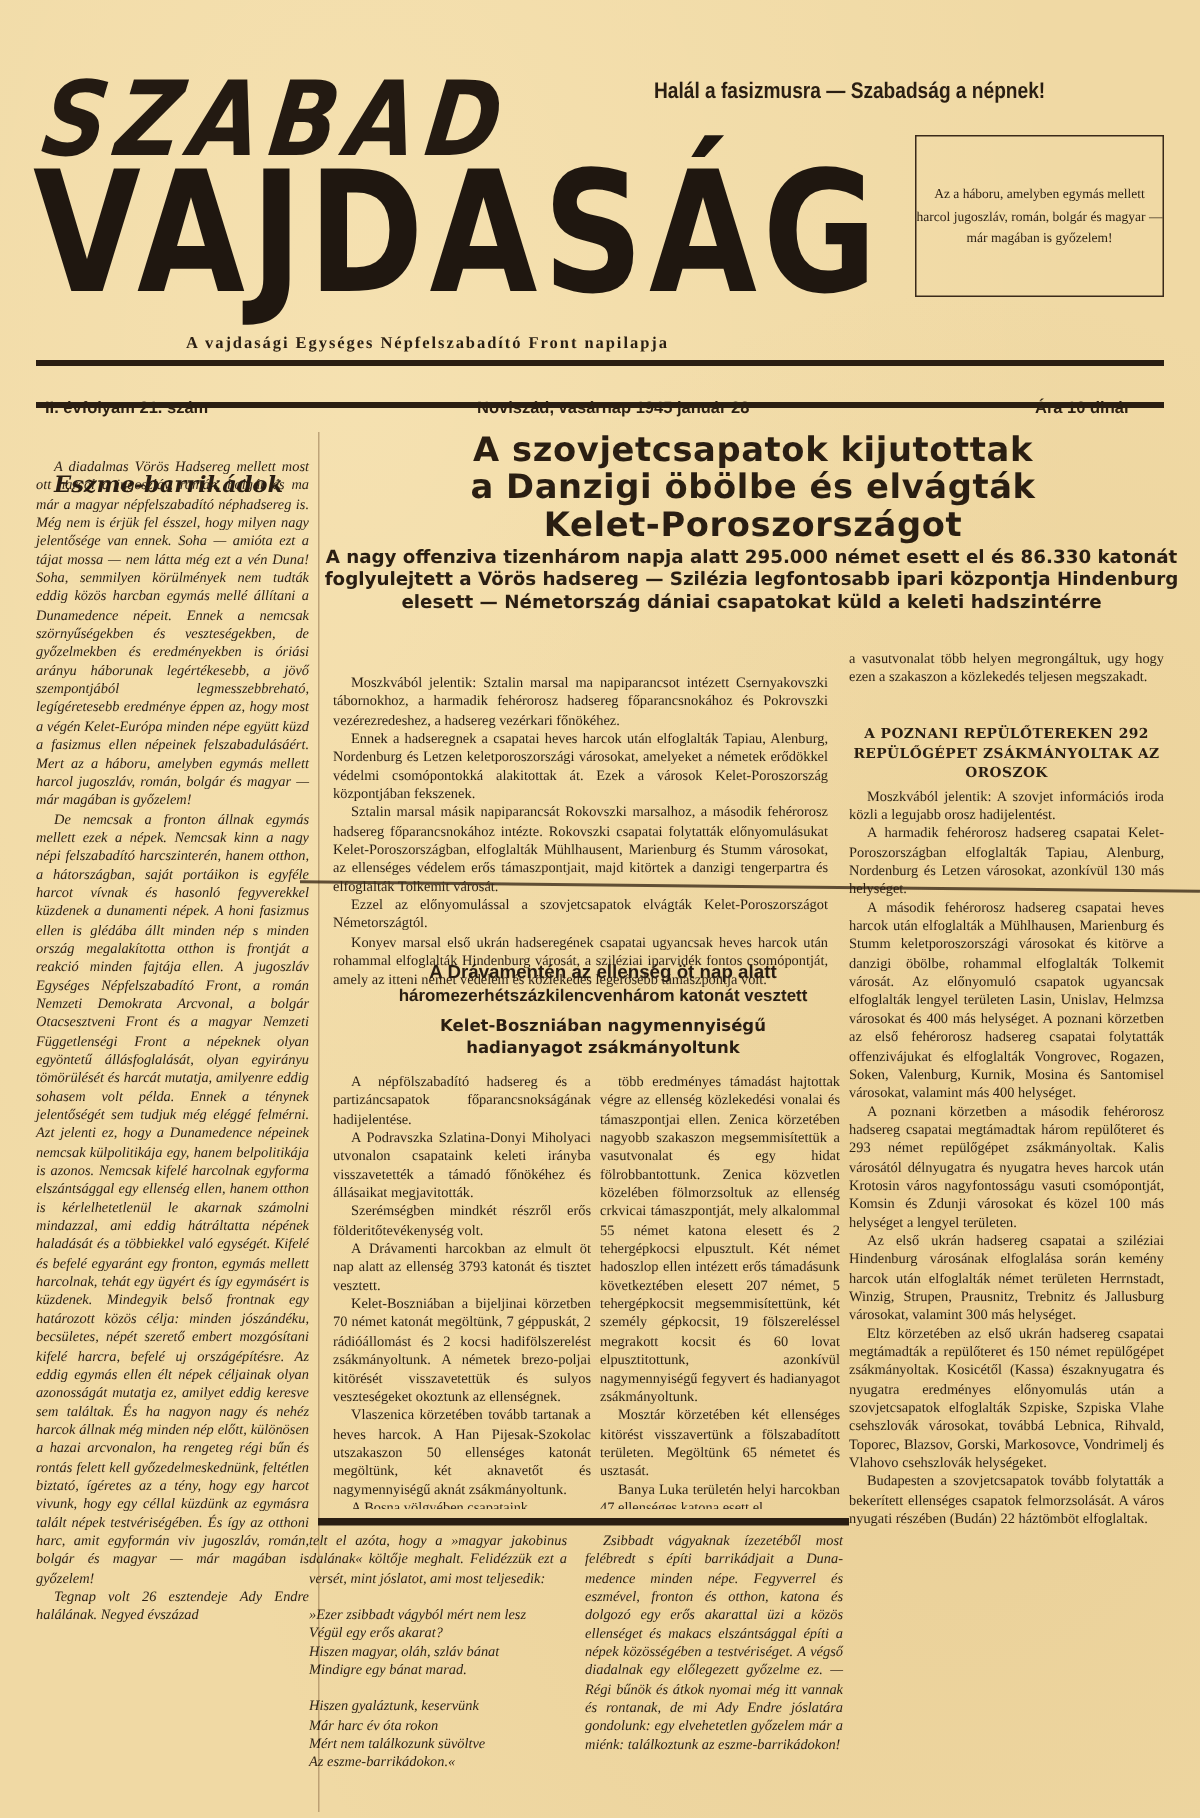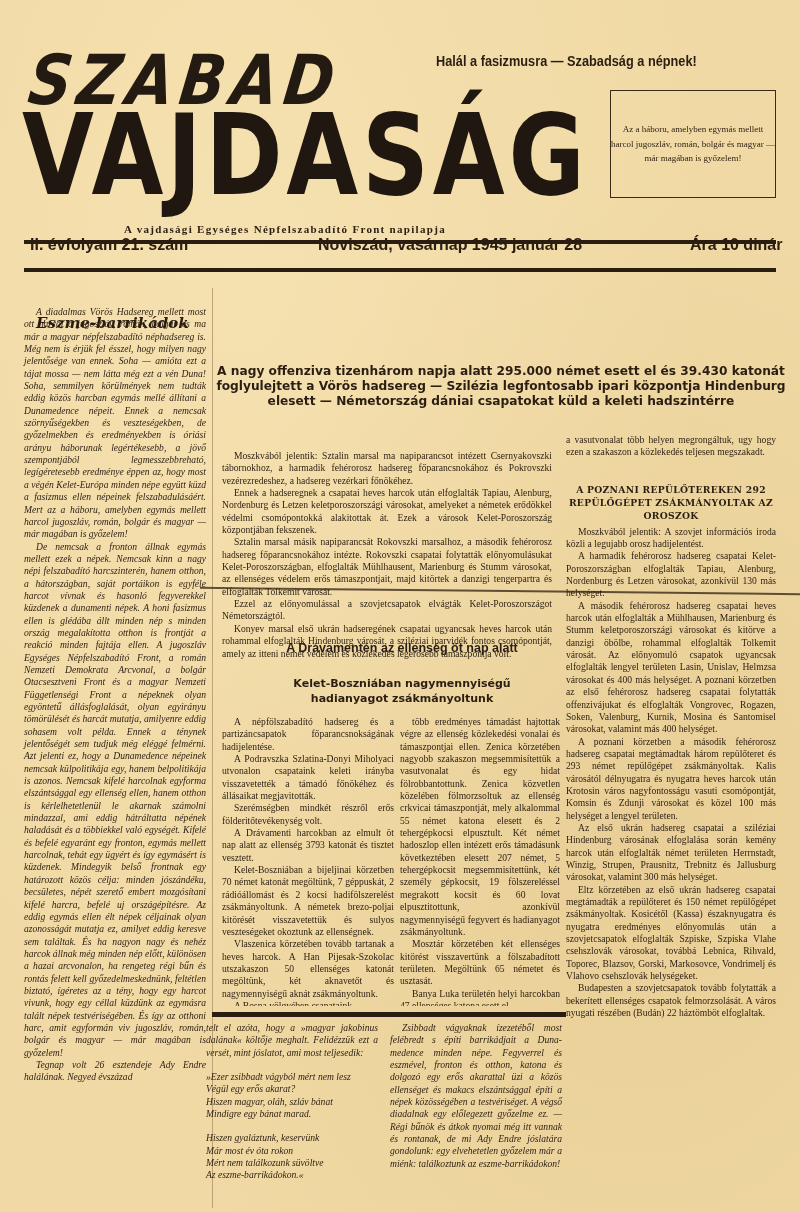--- a/index.html
+++ b/index.html
@@ -42,22 +42,22 @@
     display: flex; align-items: center; justify-content: center;
     padding: 6px 0; text-align: center;
     font-size: 9px; line-height: 1.65;
   }
   .subtitle {
     position: absolute; left: 124px; top: 223px;
     font-family: Liberation Serif, serif; font-weight: 700;
     font-size: 11px; letter-spacing: 1.3px; white-space: nowrap;
   }
   .rule { position: absolute; left: 24px; width: 752px; background: #2a1e12; }
-  .info { position: absolute; top: 236px; font-family: "Liberation Sans", sans-serif;
-    font-weight: 700; font-size: 16px; white-space: nowrap; }
+  .info { position: absolute; top: 266px; font-family: "Liberation Sans", sans-serif;
+    font-weight: 700; font-size: 11px; white-space: nowrap; }
 
   
   .col { position: absolute; font-size: 9.6px; line-height: 12.35px; text-align: justify; }
   .col p { text-indent: 12px; }
   .italic { font-style: italic; }
 
   .left-title {
     position: absolute; left: 36px; top: 286px;
     font-family: "DejaVu Serif", serif; font-weight: 700; font-style: italic;
     font-size: 15px;
@@ -111,21 +111,26 @@
   <div class="rule" style="top:268px;height:4px;"></div>
 
   <div class="left-title">Eszme-barrikádok</div>
   <div class="col italic" style="left:24px;top:306px;width:182px;">
     <p>A diadalmas Vörös Hadsereg mellett most ott harcol a jugoszláv, román, bolgár és ma már a magyar népfelszabadító néphadsereg is. Még nem is érjük fel ésszel, hogy milyen nagy jelentősége van ennek. Soha — amióta ezt a tájat mossa — nem látta még ezt a vén Duna! Soha, semmilyen körülmények nem tudták eddig közös harcban egymás mellé állítani a Dunamedence népeit. Ennek a nemcsak szörnyűségekben és veszteségekben, de győzelmekben és eredményekben is óriási arányu háborunak legértékesebb, a jövő szempontjából legmesszebbreható, legígéretesebb eredménye éppen az, hogy most a végén Kelet-Európa minden népe együtt küzd a fasizmus ellen népeinek felszabadulásáért. Mert az a háboru, amelyben egymás mellett harcol jugoszláv, román, bolgár és magyar — már magában is győzelem!</p>
     <p>De nemcsak a fronton állnak egymás mellett ezek a népek. Nemcsak kinn a nagy népi felszabadító harcszinterén, hanem otthon, a hátországban, saját portáikon is egyféle harcot vívnak és hasonló fegyverekkel küzdenek a dunamenti népek. A honi fasizmus ellen is glédába állt minden nép s minden ország megalakította otthon is frontját a reakció minden fajtája ellen. A jugoszláv Egységes Népfelszabadító Front, a román Nemzeti Demokrata Arcvonal, a bolgár Otacsesztveni Front és a magyar Nemzeti Függetlenségi Front a népeknek olyan egyöntetű állásfoglalását, olyan egyirányu tömörülését és harcát mutatja, amilyenre eddig sohasem volt példa. Ennek a ténynek jelentőségét sem tudjuk még eléggé felmérni. Azt jelenti ez, hogy a Dunamedence népeinek nemcsak külpolitikája egy, hanem belpolitikája is azonos. Nemcsak kifelé harcolnak egyforma elszántsággal egy ellenség ellen, hanem otthon is kérlelhetetlenül le akarnak számolni mindazzal, ami eddig hátráltatta népének haladását és a többiekkel való egységét. Kifelé és befelé egyaránt egy fronton, egymás mellett harcolnak, tehát egy ügyért és így egymásért is küzdenek. Mindegyik belső frontnak egy határozott közös célja: minden jószándéku, becsületes, népét szerető embert mozgósítani kifelé harcra, befelé uj országépítésre. Az eddig egymás ellen élt népek céljainak olyan azonosságát mutatja ez, amilyet eddig keresve sem találtak. És ha nagyon nagy és nehéz harcok állnak még minden nép előtt, különösen a hazai arcvonalon, ha rengeteg régi bűn és rontás felett kell győzedelmeskednünk, feltétlen biztató, ígéretes az a tény, hogy egy harcot vivunk, hogy egy céllal küzdünk az egymásra talált népek testvériségében. És így az otthoni harc, amit egyformán viv jugoszláv, román, bolgár és magyar — már magában is győzelem!</p>
     <p>Tegnap volt 26 esztendeje Ady Endre halálának. Negyed évszázad</p>
   </div>
   <div style="position:absolute;left:212px;top:288px;width:1px;height:920px;background:#8a6a44;opacity:.5"></div>
 
-  <div class="sub-head">A nagy offenziva tizenhárom napja alatt 295.000 német esett el és 39.430 katonát foglyulejtett a Vörös hadsereg — Szilézia legfontosabb ipari központja Hindenburg elesett — Németország dániai csapatokat küld a keleti hadszintérre</div>
+  <div class="main-head">
+    <div>A szovjetcsapatok kijutottak</div>
+    <div>a Danzigi öbölbe és elvágták</div>
+    <div>Kelet-Poroszországot</div>
+  </div>
+  <div class="sub-head">A nagy offenziva tizenhárom napja alatt 295.000 német esett el és 86.330 katonát foglyulejtett a Vörös hadsereg — Szilézia legfontosabb ipari központja Hindenburg elesett — Németország dániai csapatokat küld a keleti hadszintérre</div>
 
   <div class="col" style="left:222px;top:450px;width:330px;">
     <p>Moszkvából jelentik: Sztalin marsal ma napiparancsot intézett Csernyakovszki tábornokhoz, a harmadik fehérorosz hadsereg főparancsnokához és Pokrovszki vezérezredeshez, a hadsereg vezérkari főnökéhez.</p>
     <p>Ennek a hadseregnek a csapatai heves harcok után elfoglalták Tapiau, Alenburg, Nordenburg és Letzen keletporoszországi városokat, amelyeket a németek erődökkel védelmi csomópontokká alakitottak át. Ezek a városok Kelet-Poroszország központjában fekszenek.</p>
     <p>Sztalin marsal másik napiparancsát Rokovszki marsalhoz, a második fehérorosz hadsereg főparancsnokához intézte. Rokovszki csapatai folytatták előnyomulásukat Kelet-Poroszországban, elfoglalták Mühlhausent, Marienburg és Stumm városokat, az ellenséges védelem erős támaszpontjait, majd kitörtek a danzigi tengerpartra és elfoglalták Tolkemit városát.</p>
     <p>Ezzel az előnyomulással a szovjetcsapatok elvágták Kelet-Poroszországot Németországtól.</p>
     <p>Konyev marsal első ukrán hadseregének csapatai ugyancsak heves harcok után rohammal elfoglalták Hindenburg városát, a sziléziai iparvidék fontos csomópontját, amely az ittenі német védelem és közlekedés legerősebb támaszpontja volt.</p>
   </div>
   <div class="fold" style="left:200px;top:590px;width:600px;transform:rotate(0.6deg);"></div>
 
@@ -136,20 +141,21 @@
     <p>A harmadik fehérorosz hadsereg csapatai Kelet-Poroszországban elfoglalták Tapiau, Alenburg, Nordenburg és Letzen városokat, azonkívül 130 más helységet.</p>
     <p>A második fehérorosz hadsereg csapatai heves harcok után elfoglalták a Mühlhausen, Marienburg és Stumm keletporoszországi városokat és kitörve a danzigi öbölbe, rohammal elfoglalták Tolkemit városát. Az előnyomuló csapatok ugyancsak elfoglalták lengyel területen Lasin, Unislav, Helmzsa városokat és 400 más helységet. A poznani körzetben az első fehérorosz hadsereg csapatai folytatták offenziváјukat és elfoglalták Vongrovec, Rogazen, Soken, Valenburg, Kurnik, Mosina és Santomisel városokat, valamint más 400 helységet.</p>
     <p>A poznani körzetben a második fehérorosz hadsereg csapatai megtámadtak három repülőteret és 293 német repülőgépet zsákmányoltak. Kalis városától délnyugatra és nyugatra heves harcok után Krotosin város nagyfontosságu vasuti csomópontját, Komsin és Zdunji városokat és közel 100 más helységet a lengyel területen.</p>
     <p>Az első ukrán hadsereg csapatai a sziléziai Hindenburg városának elfoglalása során kemény harcok után elfoglalták német területen Herrnstadt, Winzig, Strupen, Prausnitz, Trebnitz és Jallusburg városokat, valamint 300 más helységet.</p>
     <p>Eltz körzetében az első ukrán hadsereg csapatai megtámadták a repülőteret és 150 német repülőgépet zsákmányoltak. Kosicétől (Kassa) északnyugatra és nyugatra eredményes előnyomulás után a szovjetcsapatok elfoglalták Szpiske, Szpiska Vlahe csehszlovák városokat, továbbá Lebnica, Rihvald, Toporec, Blazsov, Gorski, Markosovce, Vondrimelj és Vlahovo csehszlovák helységeket.</p>
     <p>Budapesten a szovjetcsapatok tovább folytatták a bekerített ellenséges csapatok felmorzsolását. A város nyugati részében (Budán) 22 háztömböt elfoglaltak.</p>
   </div>
 
   <div class="drava-head">
     <div>A Drávamentén az ellenség öt nap alatt</div>
+    <div style="font-size:11.3px">háromezerhétszázkilencvenhárom katonát vesztett</div>
   </div>
   <div class="drava-sub">
     <div>Kelet-Boszniában nagymennyiségű</div>
     <div>hadianyagot zsákmányoltunk</div>
   </div>
   <div class="col" style="left:222px;top:716px;width:172px;height:290px;overflow:hidden;">
     <p>A népfölszabadító hadsereg és a partizáncsapatok főparancsnokságának hadijelentése.</p>
     <p>A Podravszka Szlatina-Donyi Miholyaci utvonalon csapataink keleti irányba visszavetették a támadó főnökéhez és állásaikat megjavitották.</p>
     <p>Szerémségben mindkét részről erős földeritőtevékenység volt.</p>
     <p>A Drávamenti harcokban az elmult öt nap alatt az ellenség 3793 katonát és tisztet vesztett.</p>
@@ -168,21 +174,21 @@
 
   <div class="col italic" style="left:206px;top:1022px;width:172px;">
     <div style="margin-bottom:12px;">telt el azóta, hogy a »magyar jakobinus dalának« költője meghalt. Felidézzük ezt a versét, mint jóslatot, ami most teljesedik:</div>
     <div class="poem">
       <div>»Ezer zsibbadt vágyból mért nem lesz</div>
       <div>Végül egy erős akarat?</div>
       <div>Hiszen magyar, oláh, szláv bánat</div>
       <div>Mindigre egy bánat marad.</div>
       <div style="height:12px"></div>
       <div>Hiszen gyaláztunk, keservünk</div>
-      <div>Már most év óta rokon</div>
+      <div>Már harc év óta rokon</div>
       <div>Mért nem találkozunk süvöltve</div>
       <div>Az eszme-barrikádokon.«</div>
     </div>
   </div>
   <div class="col italic" style="left:390px;top:1022px;width:172px;">
     <p>Zsibbadt vágyaknak ízezetéből most felébredt s építi barrikádjait a Duna-medence minden népe. Fegyverrel és eszmével, fronton és otthon, katona és dolgozó egy erős akarattal üzi a közös ellenséget és makacs elszántsággal építi a népek közösségében a testvériséget. A végső diadalnak egy előlegezett győzelme ez. — Régi bűnök és átkok nyomai még itt vannak és rontanak, de mi Ady Endre jóslatára gondolunk: egy elvehetetlen győzelem már a miénk: találkoztunk az eszme-barrikádokon!</p>
   </div>
 </div>
 
 </body></html>

